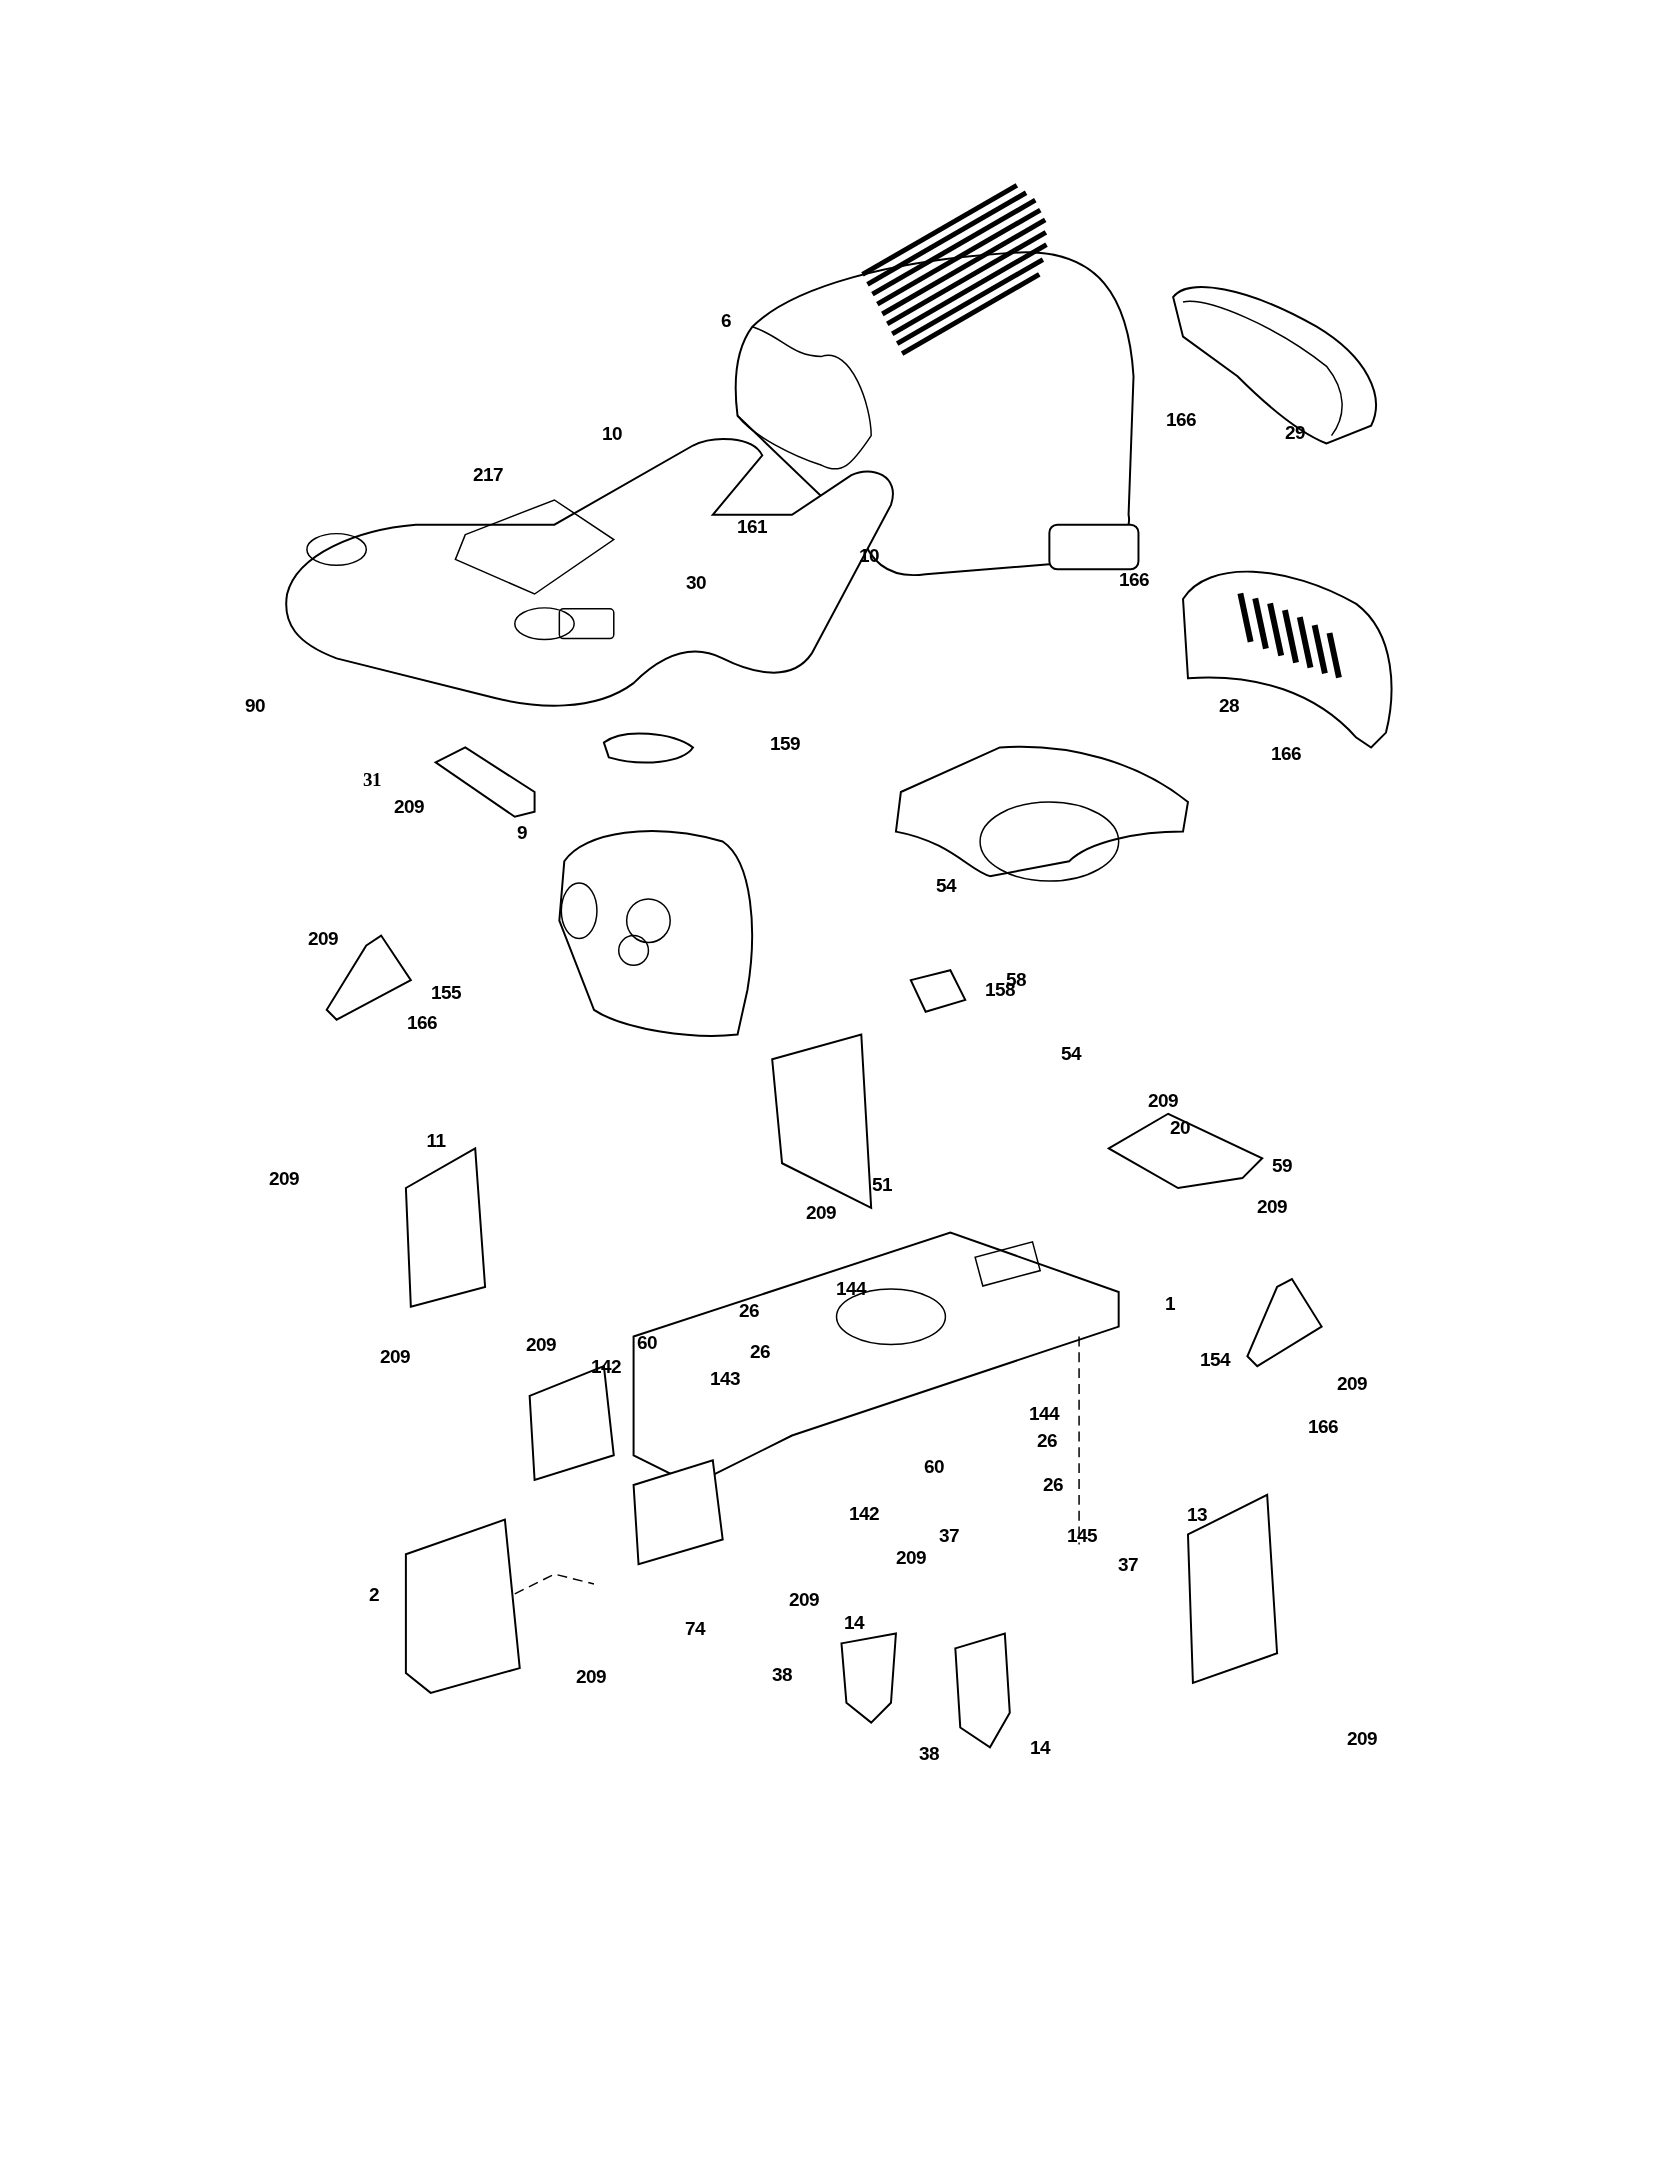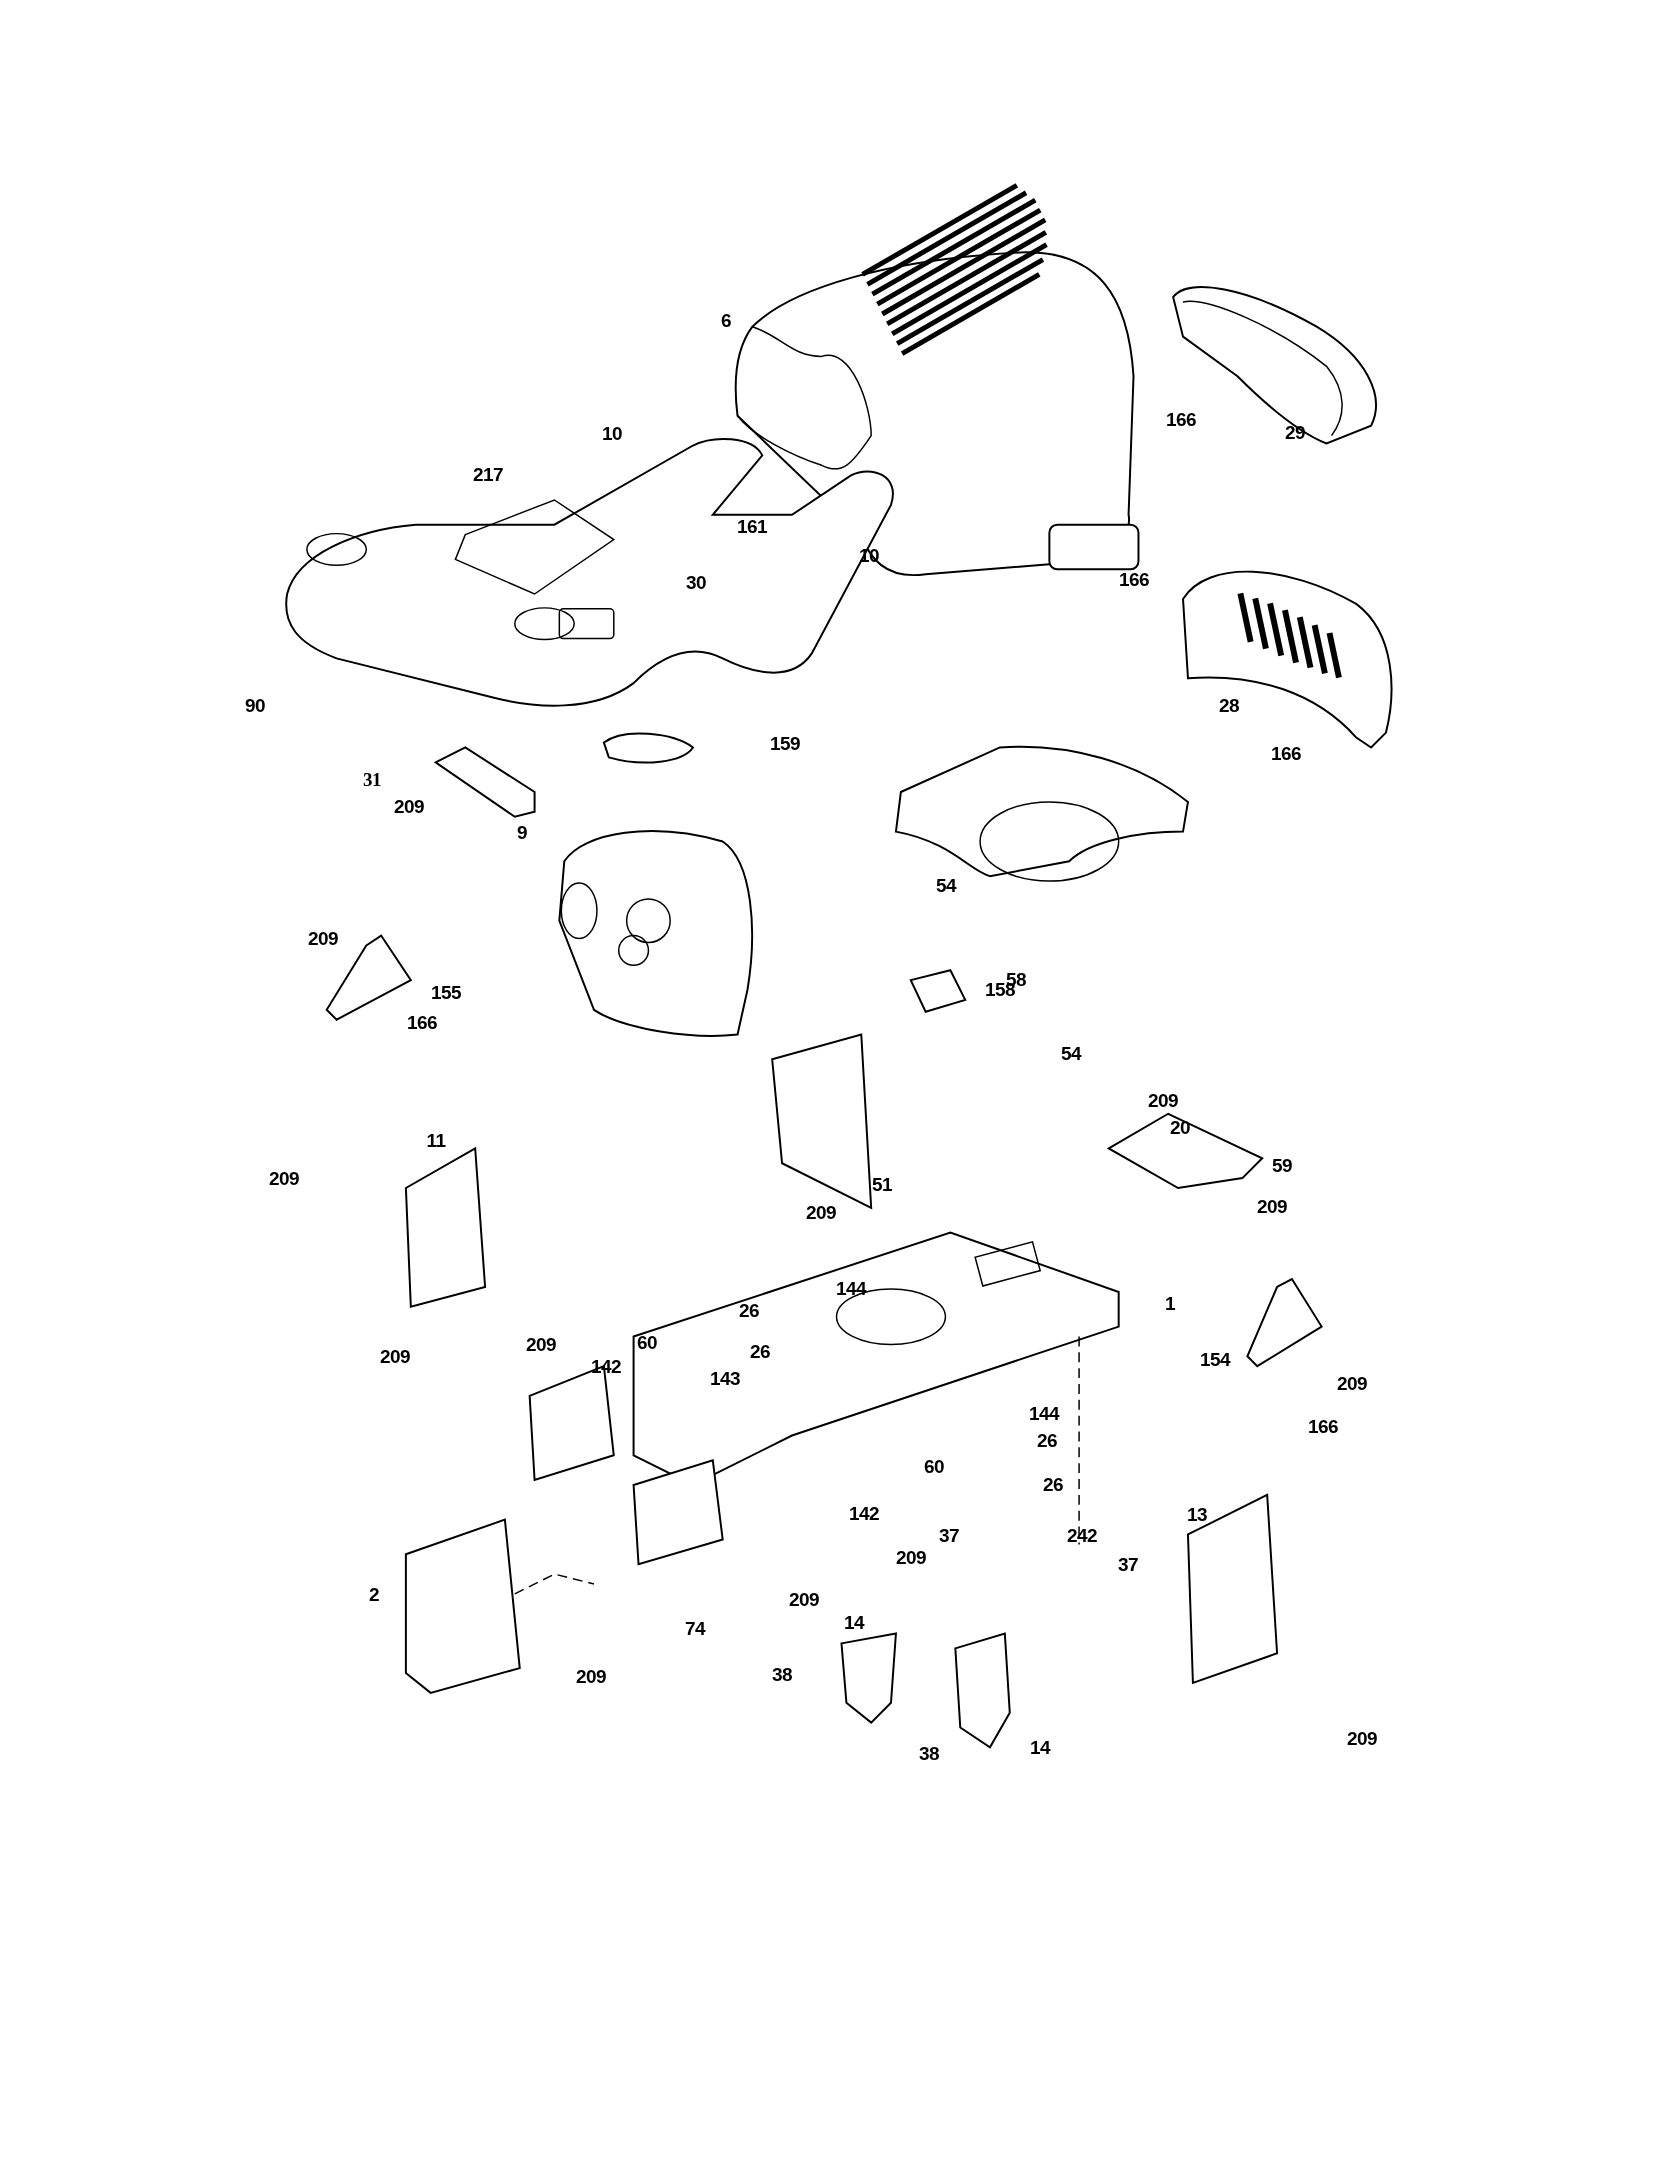--- a/index.html
+++ b/index.html
@@ -139,21 +139,21 @@
     <div class="lbl" style="left: 725px; top: 1379px;">143</div>
     <div class="lbl" style="left: 1215px; top: 1360px;">154</div>
     <div class="lbl" style="left: 1352px; top: 1384px;">209</div>
     <div class="lbl" style="left: 1044px; top: 1414px;">144</div>
     <div class="lbl" style="left: 1047px; top: 1441px;">26</div>
     <div class="lbl" style="left: 1323px; top: 1427px;">166</div>
     <div class="lbl" style="left: 934px; top: 1467px;">60</div>
     <div class="lbl" style="left: 1053px; top: 1485px;">26</div>
     <div class="lbl" style="left: 864px; top: 1514px;">142</div>
     <div class="lbl" style="left: 949px; top: 1536px;">37</div>
-    <div class="lbl" style="left: 1082px; top: 1536px;">242</div>
+    <div class="lbl" style="left: 1082px; top: 1536px;">145</div>
     <div class="lbl" style="left: 1197px; top: 1515px;">13</div>
     <div class="lbl" style="left: 911px; top: 1558px;">209</div>
     <div class="lbl" style="left: 1128px; top: 1565px;">37</div>
     <div class="lbl" style="left: 374px; top: 1595px;">2</div>
     <div class="lbl" style="left: 804px; top: 1600px;">209</div>
     <div class="lbl" style="left: 695px; top: 1629px; text-align: center;">74</div>
     <div class="lbl" style="left: 591px; top: 1677px;">209</div>
     <div class="lbl" style="left: 854px; top: 1623px;">14</div>
     <div class="lbl" style="left: 782px; top: 1675px;">38</div>
     <div class="lbl" style="left: 929px; top: 1754px;">38</div>

